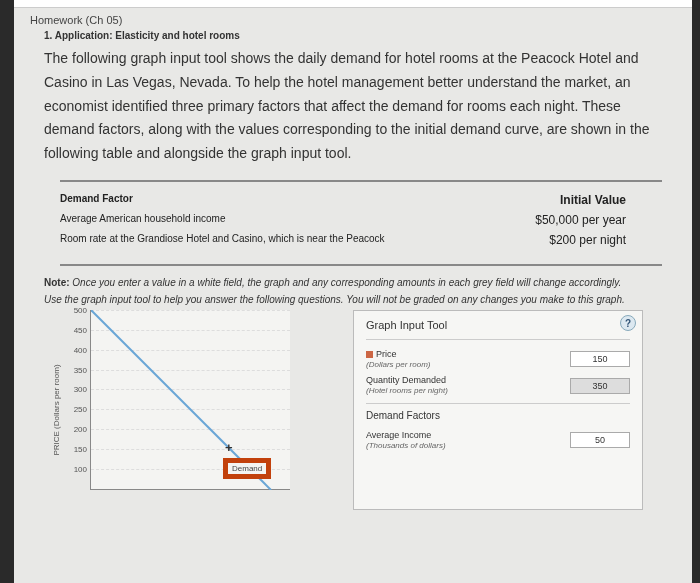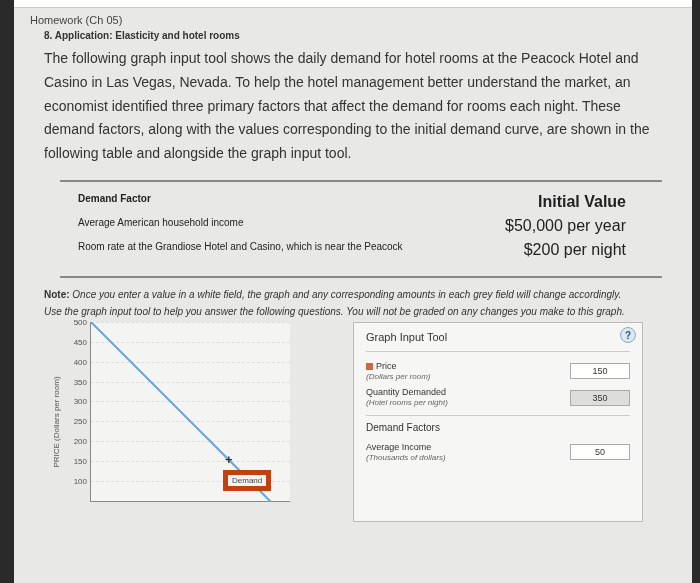--- a/index.html
+++ b/index.html
@@ -33,23 +33,23 @@
   .body-text { font-size: 14px; color: #333; line-height: 1.7; padding: 0 4px 0 14px; }
   .hr {
     border: none;
     border-top: 2px solid #888;
     margin: 14px 14px 8px 30px;
   }
   .factor-table {
     margin: 0 30px 0 30px;
     width: calc(100% - 80px);
   }
-  .factor-row { display: flex; justify-content: space-between; padding: 3px 0; margin-left: 18px; }
+  .factor-row { display: flex; justify-content: space-between; padding: 3px 0; }
   .factor-row .left { font-size: 10px; color: #222; }
-  .factor-row .right { font-size: 16px; color: #222; text-align: right; min-width: 130px; }
+  .factor-row .right { font-size: 12px; color: #222; text-align: right; min-width: 130px; }
   .factor-header .left, .factor-header .right { font-weight: bold; }
   .instr { font-size: 10px; color: #333; font-style: italic; line-height: 1.7; padding: 0 4px 0 14px; }
   .instr .note-label { font-weight: bold; font-style: normal; }
 
   .tool-area {
     display: flex;
     margin: 2px 0 0 30px;
     gap: 33px;
   }
   .chart-box {
@@ -146,21 +146,21 @@
   .val-grey { background: #ddd; }
 </style>
 </head>
 <body>
 
 <div class="page">
   <div class="topbar-fragment"></div>
 
   <div class="hw-header">
     <div class="hw-title">Homework (Ch 05)</div>
-    <div class="subtitle">8. Application: Elasticity and hotel rooms</div>
+    <div class="subtitle">1. Application: Elasticity and hotel rooms</div>
   </div>
 
   <div class="body-text">The following graph input tool shows the daily demand for hotel rooms at the Peacock Hotel and Casino in Las Vegas, Nevada. To help the hotel management better understand the market, an economist identified three primary factors that affect the demand for rooms each night. These demand factors, along with the values corresponding to the initial demand curve, are shown in the following table and alongside the graph input tool.</div>
 
   <hr class="hr">
 
   <div class="factor-table">
     <div class="factor-row factor-header">
       <div class="left">Demand Factor</div>
       <div class="right">Initial Value</div>

